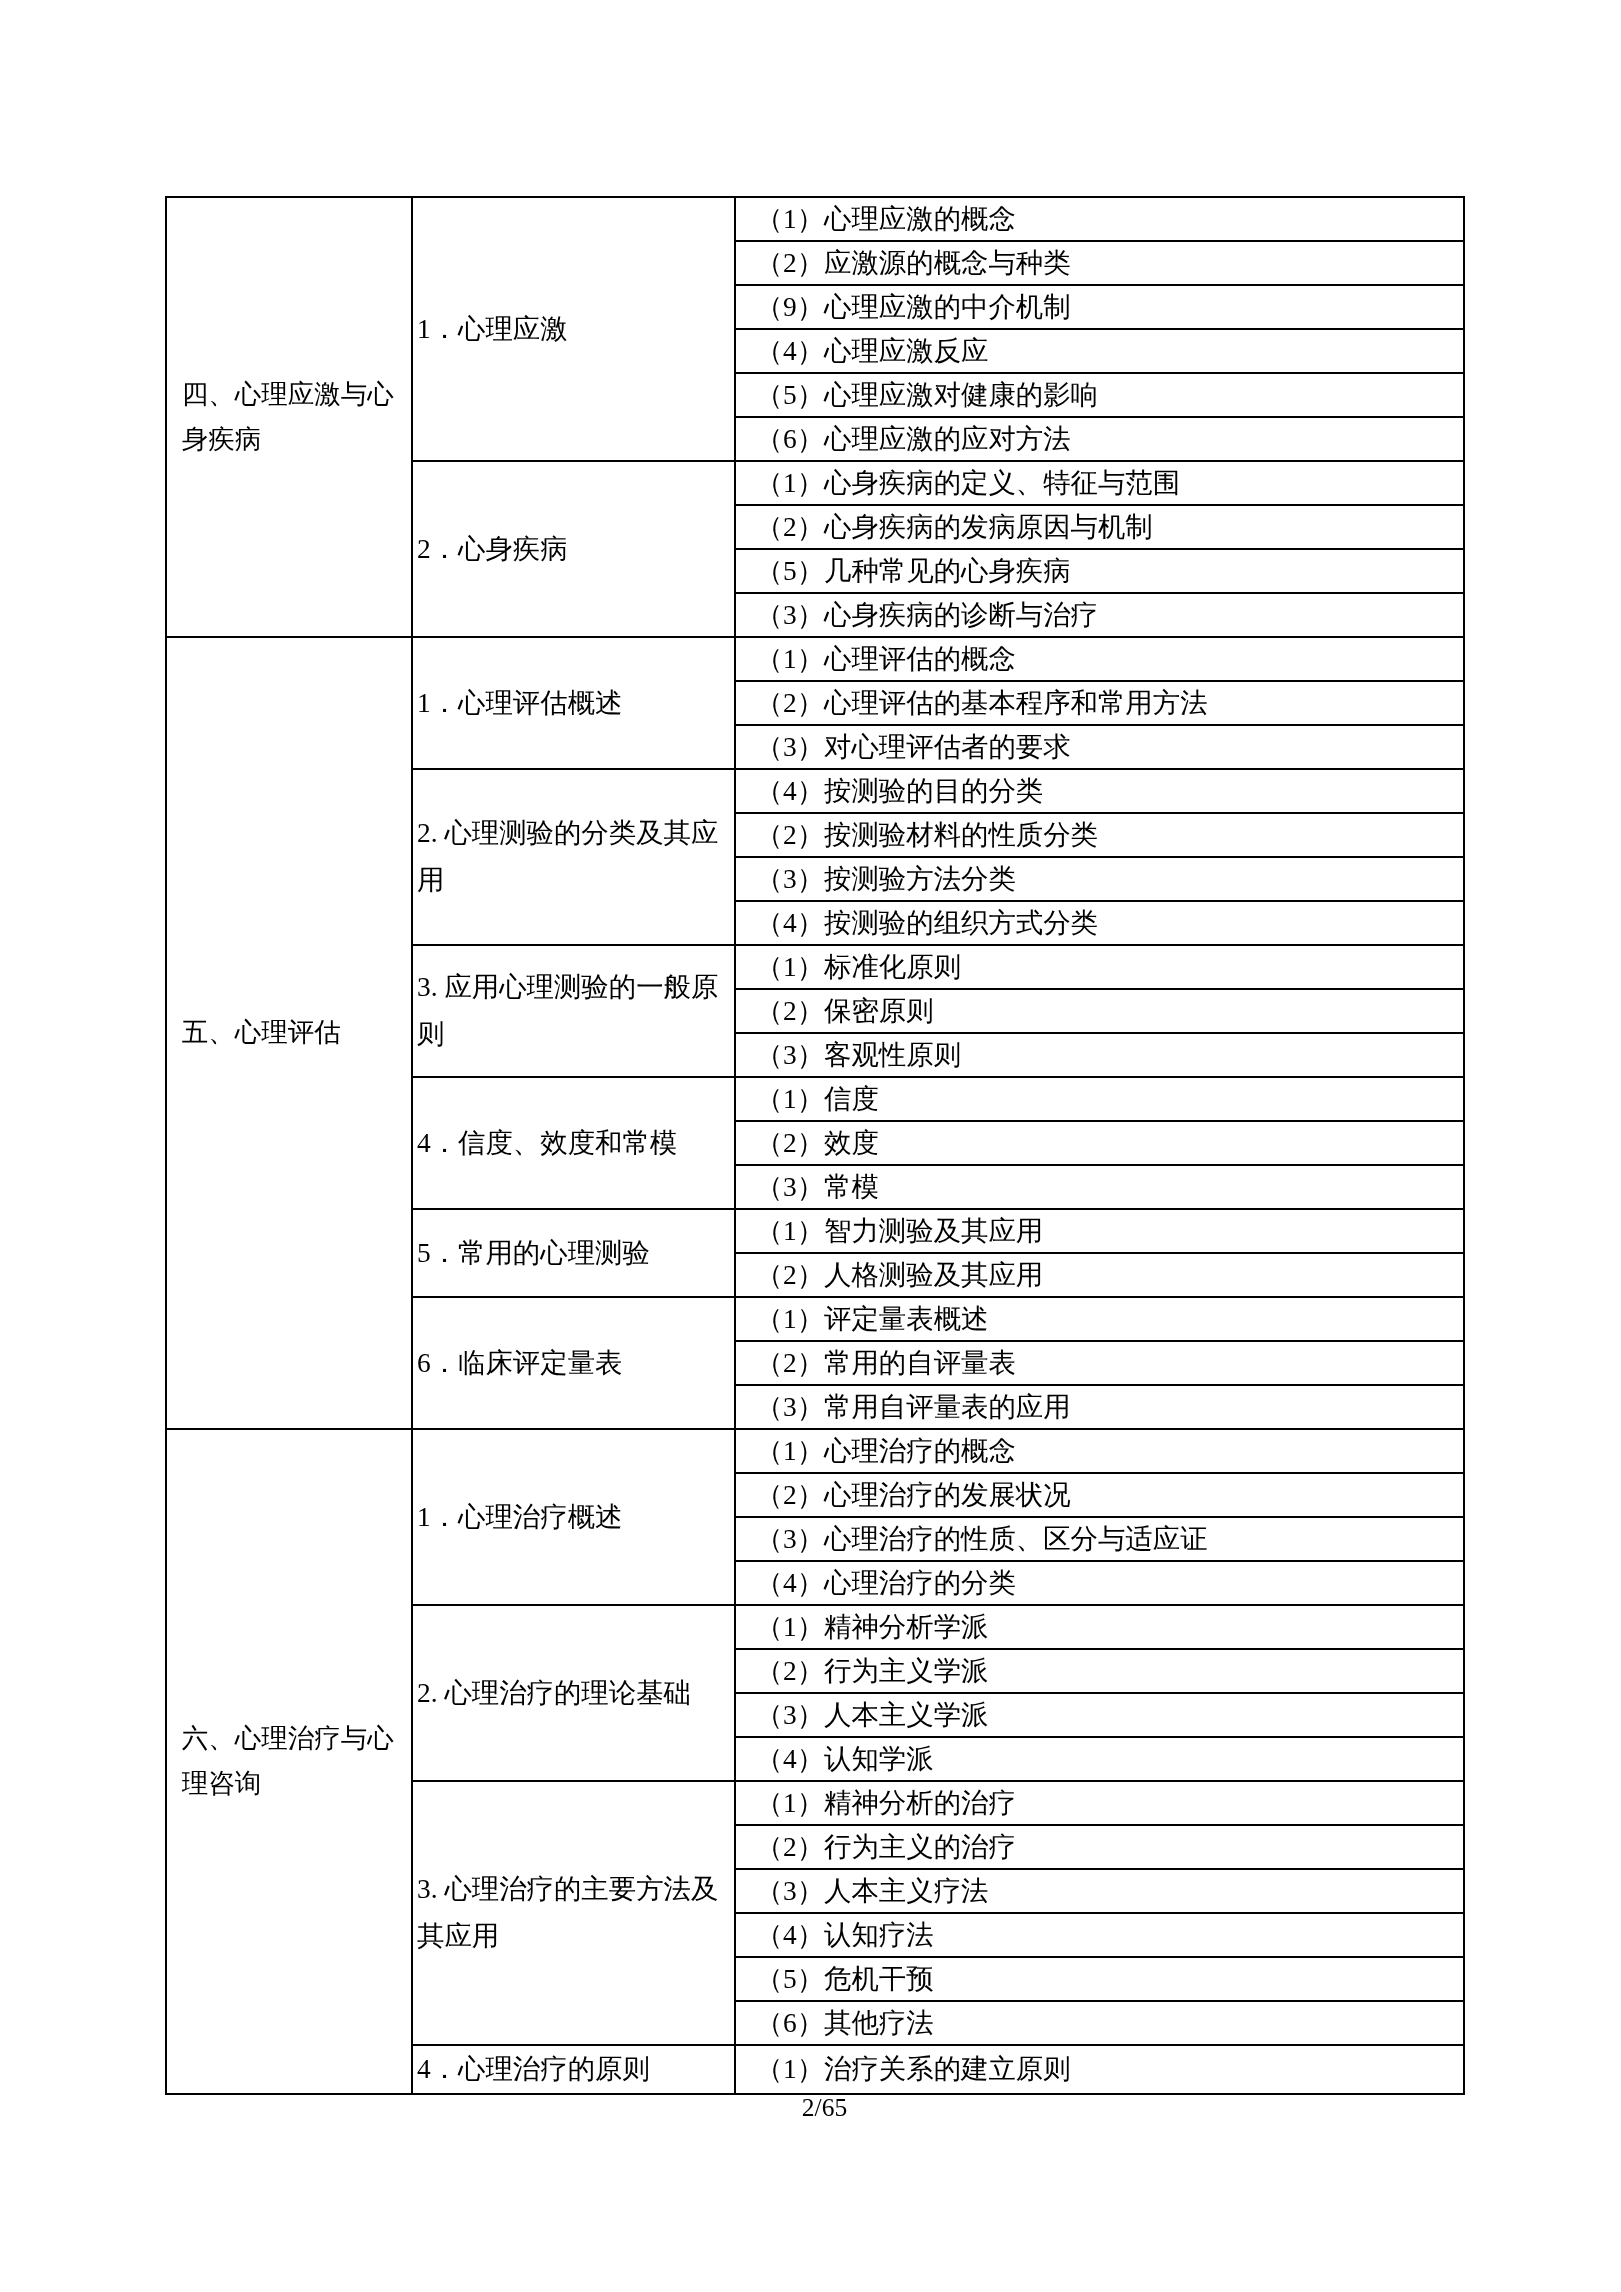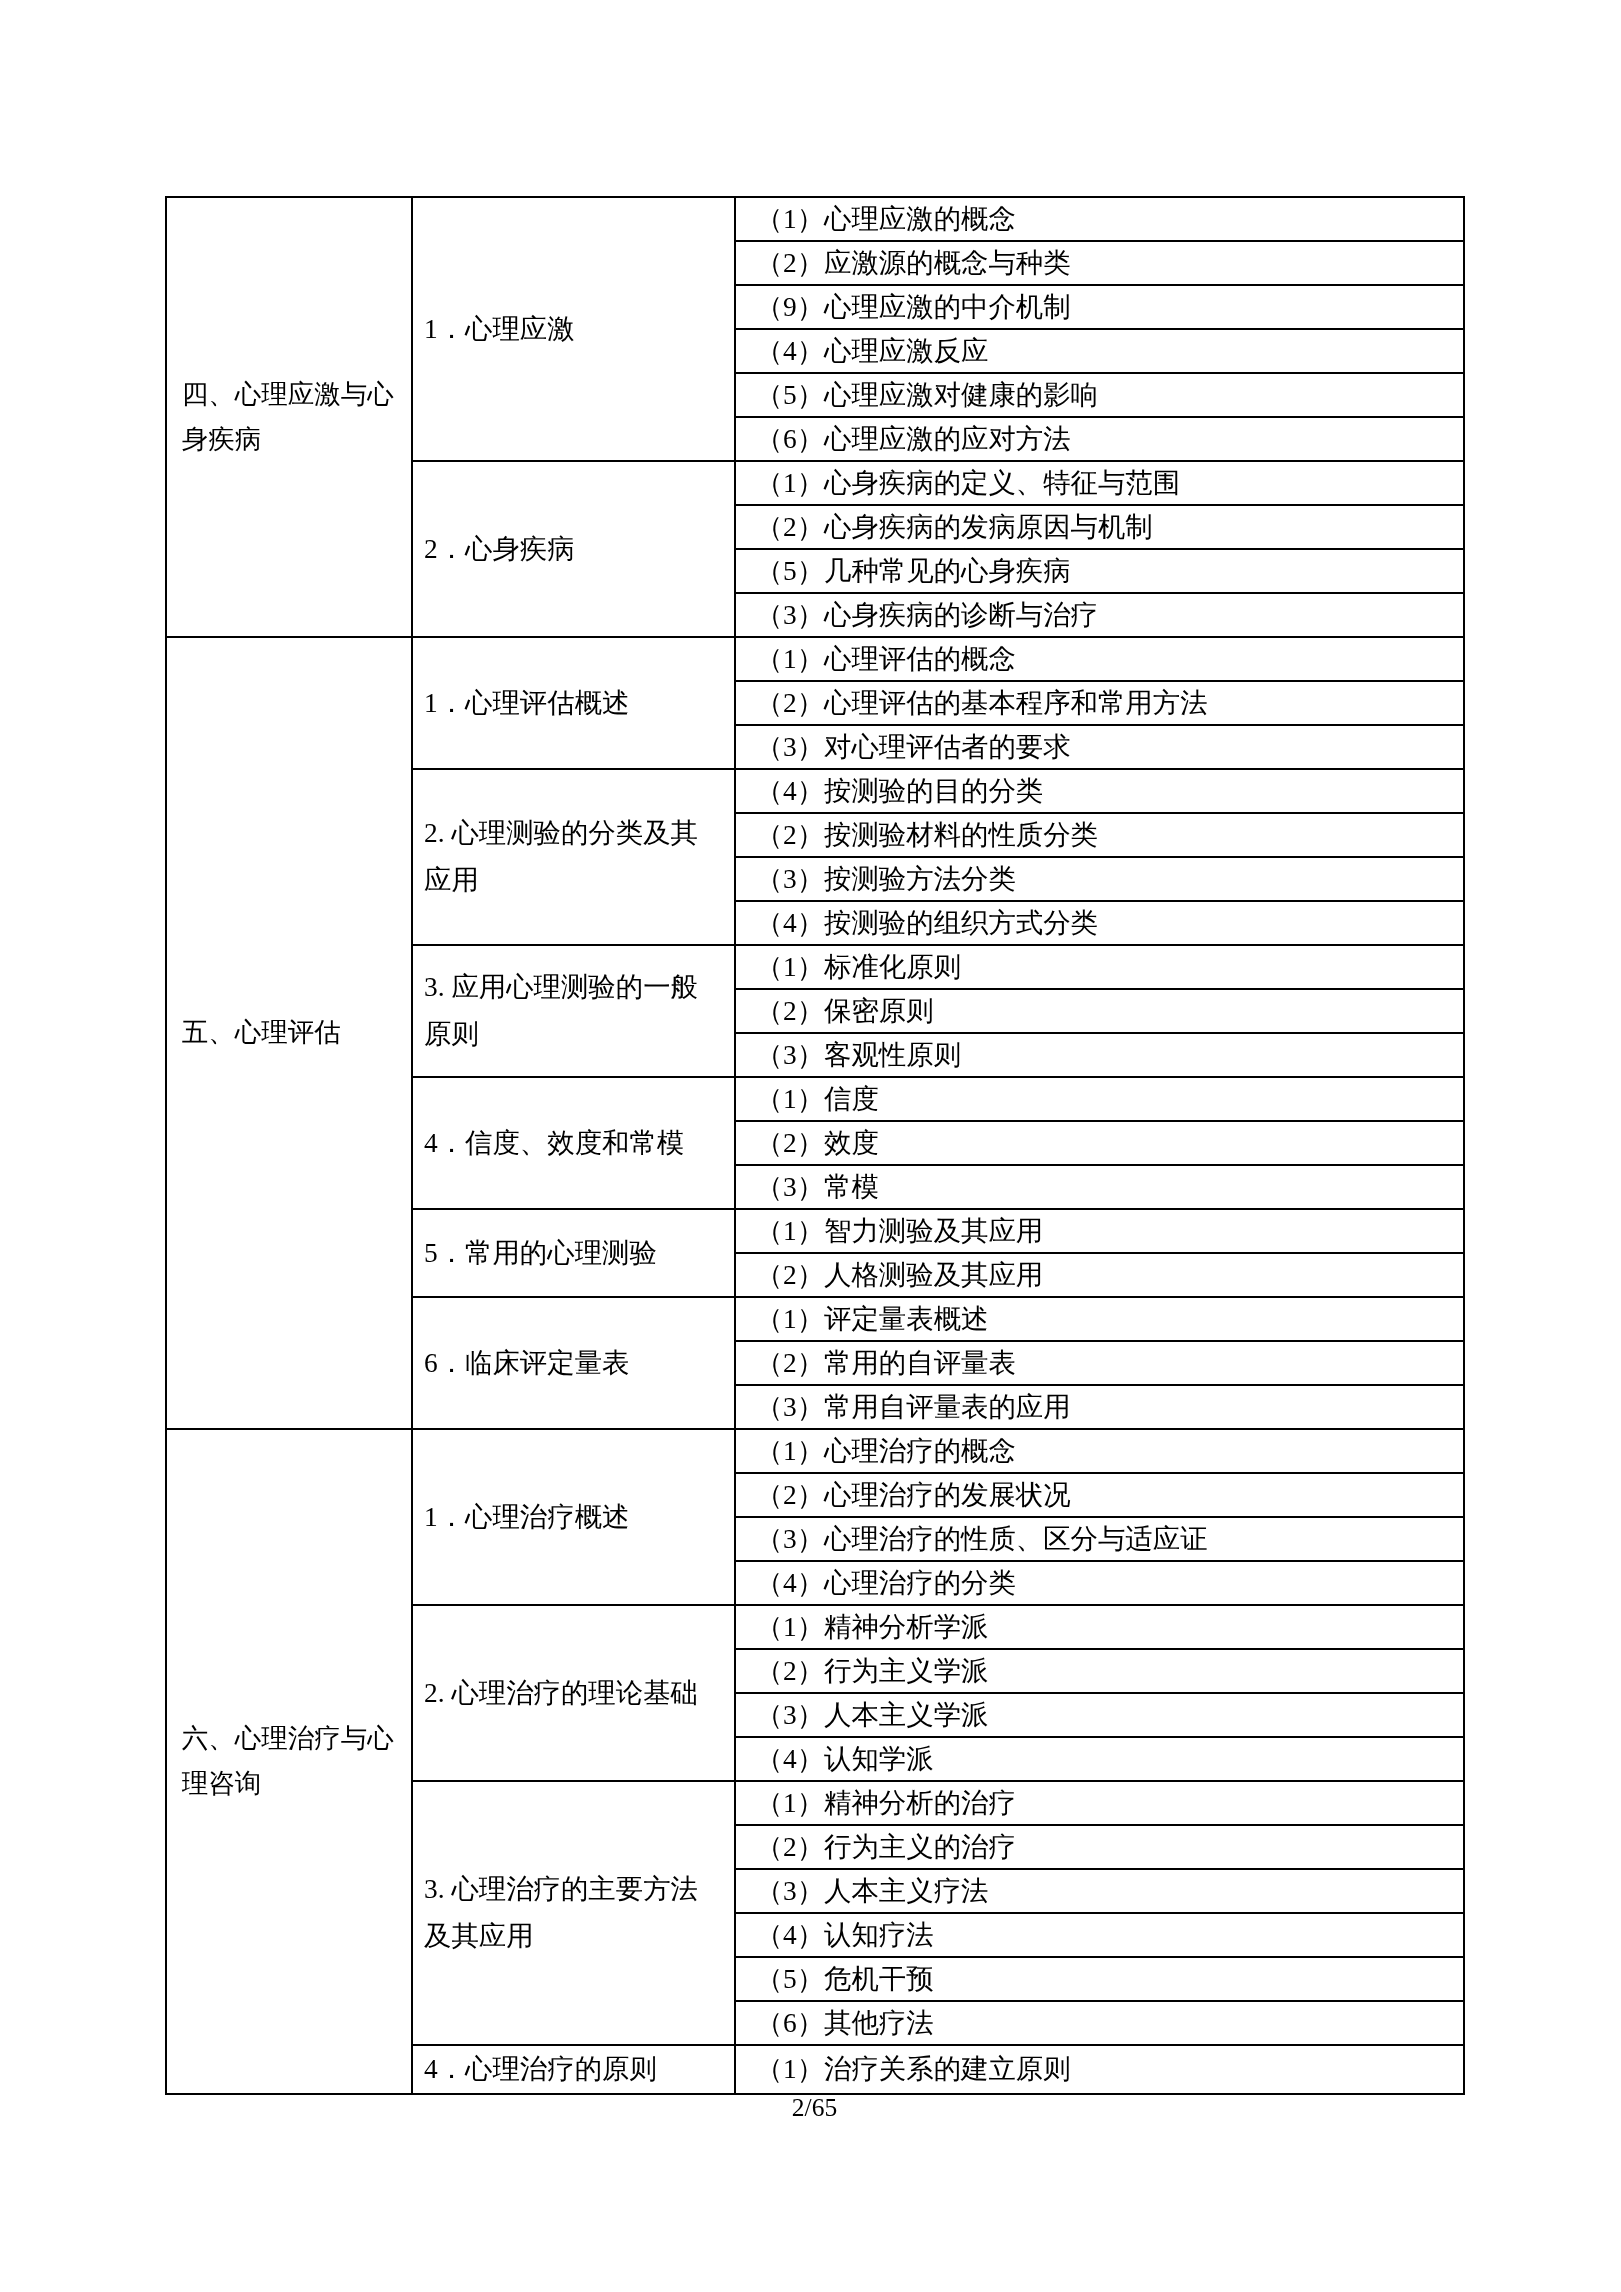--- a/index.html
+++ b/index.html
@@ -39,33 +39,33 @@
   }
   td.col-section {
     font-size: 26.5px;
     line-height: 1.7;
     padding: 0 14.7px;
     margin-left: 32px;
   }
   td.col-sub {
     font-size: 27.4px;
     line-height: 1.7;
-    padding: 0 11px;
+    padding: 0 4px;
   }
   td.col-item {
     font-size: 27.4px;
     line-height: 40px;
     padding: 0 19.6px;
     white-space: nowrap;
     overflow: hidden;
     margin-left: 36px;
   }
   .footer {
     position: absolute;
-    left: 165px;
+    left: 175px;
     top: 2092px;
     width: 1299px;
     text-align: center;
     font-size: 25.5px;
     line-height: 31px;
   }
 </style>
 </head>
 <body>
 

